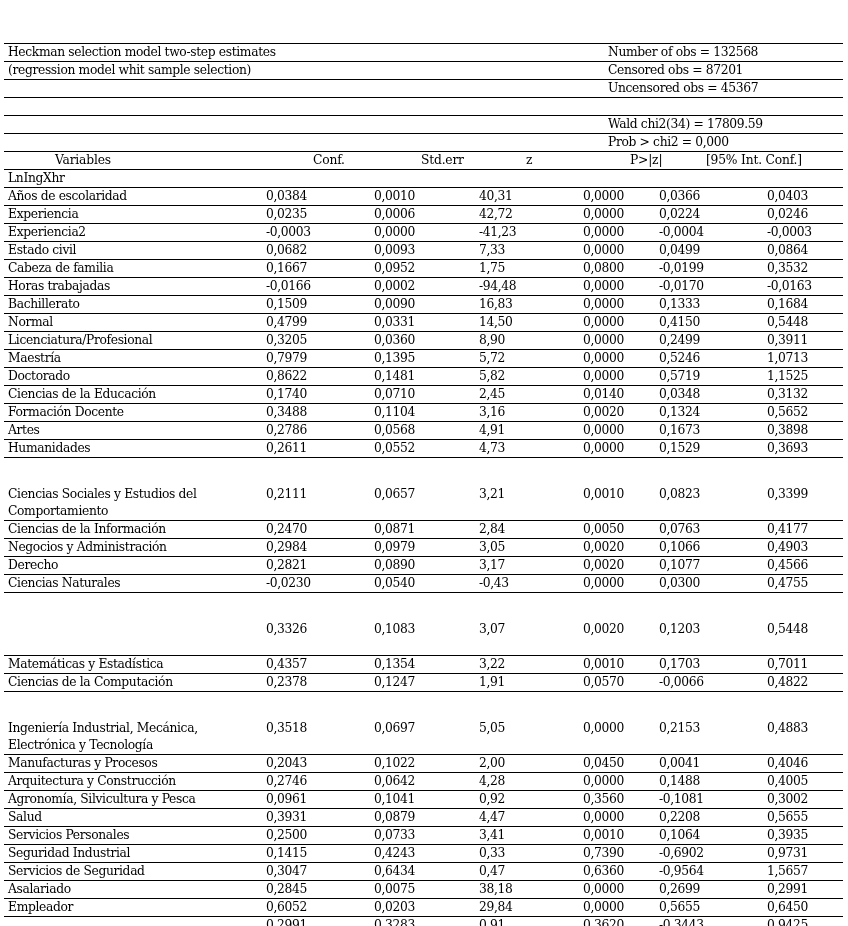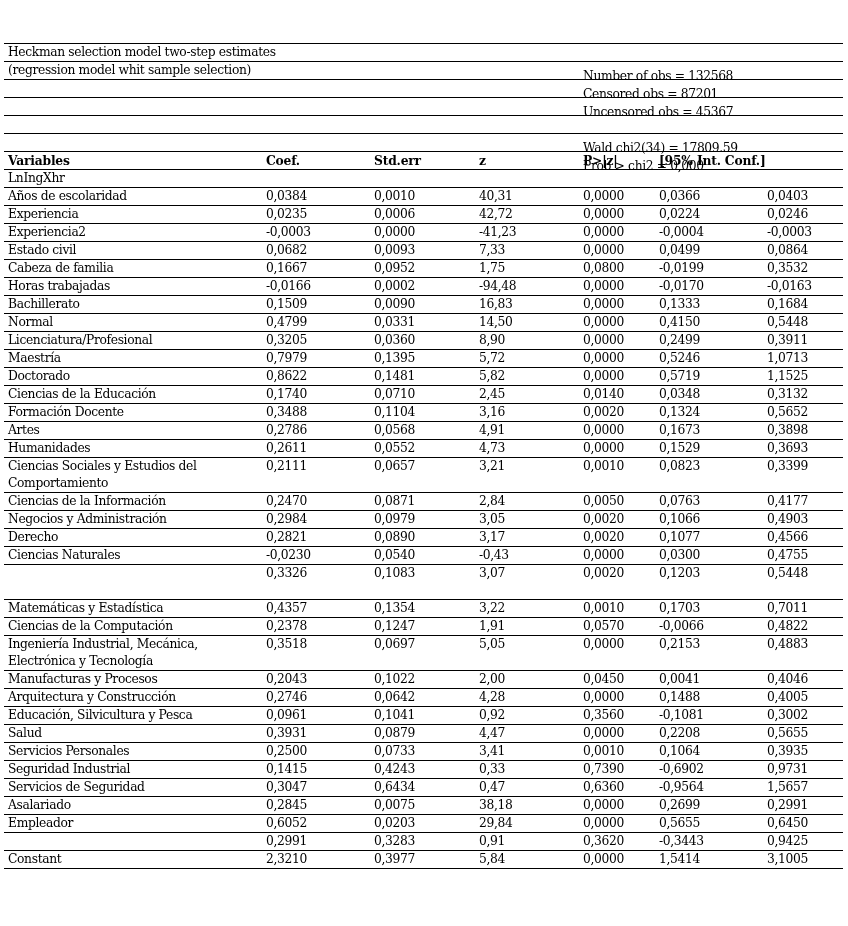--- a/index.html
+++ b/index.html
@@ -1,33 +1,33 @@
 <!DOCTYPE html>
 <html><head>
 <meta charset="utf-8">
 <style>
   html, body { margin: 0; padding: 0; background: #ffffff; }
   body { width: 848px; height: 926px; position: relative; overflow: hidden;
          font-family: "DejaVu Serif", "Liberation Serif", serif; color: #000; }
   .tbl { position: absolute; left: 4px; top: 43px; width: 839px; border-top: 1px solid #000; }
   .row { position: relative; border-bottom: 1px solid #000; height: 17px; box-sizing: content-box; }
-  .row.tall { height: 34px; }
+  .row.tall { height: 34px; margin-top: 28px; }
   .cell { position: absolute; top: 0; font-size: 12.3px; line-height: 17px; white-space: nowrap;
           letter-spacing: -0.35px; font-weight: 300; }
   .cell.wrap { white-space: normal; width: 240px; }
-  .row.hdr .cell { font-weight: bold; letter-spacing: -0.2px; }
+  .row.hdr .cell { font-weight: normal; letter-spacing: -0.2px; margin-left: 47px; }
   .c0 { left: 4px; }
   .c1 { left: 262px; }
   .c2 { left: 370px; }
   .c3 { left: 475px; }
   .c4 { left: 579px; }
   .c5 { left: 655px; }
   .c6 { left: 763px; }
   .meta-left { left: 4px; }
-  .meta-right { left: 579px; margin-top: 24px; }
+  .meta-right { left: 604px; }
 </style>
 </head>
 <body>
 
 <div class="tbl">
   <div class="row">
     <span class="cell meta-left">Heckman selection model two-step estimates</span>
     <span class="cell meta-right">Number of obs = 132568</span>
   </div>
   <div class="row">
@@ -39,21 +39,21 @@
   </div>
   <div class="row"></div>
   <div class="row">
     <span class="cell meta-right">Wald chi2(34) = 17809.59</span>
   </div>
   <div class="row">
     <span class="cell meta-right">Prob &gt; chi2 = 0,000</span>
   </div>
   <div class="row hdr">
     <span class="cell c0">Variables</span>
-    <span class="cell c1">Coef.</span>
+    <span class="cell c1">Conf.</span>
     <span class="cell c2">Std.err</span>
     <span class="cell c3">z</span>
     <span class="cell c4">P&gt;|z|</span>
     <span class="cell c5">[95% Int. Conf.]</span>
   </div>
   <div class="row">
     <span class="cell c0">LnIngXhr</span>
   </div>
   <div id="data-rows">
       <div class="row">
@@ -283,21 +283,21 @@
       <div class="row">
         <span class="cell c0">Arquitectura y Construcción</span>
         <span class="cell c1">0,2746</span>
         <span class="cell c2">0,0642</span>
         <span class="cell c3">4,28</span>
         <span class="cell c4">0,0000</span>
         <span class="cell c5">0,1488</span>
         <span class="cell c6">0,4005</span>
       </div>
       <div class="row">
-        <span class="cell c0">Educación, Silvicultura y Pesca</span>
+        <span class="cell c0">Agronomía, Silvicultura y Pesca</span>
         <span class="cell c1">0,0961</span>
         <span class="cell c2">0,1041</span>
         <span class="cell c3">0,92</span>
         <span class="cell c4">0,3560</span>
         <span class="cell c5">-0,1081</span>
         <span class="cell c6">0,3002</span>
       </div>
       <div class="row">
         <span class="cell c0">Salud</span>
         <span class="cell c1">0,3931</span>

